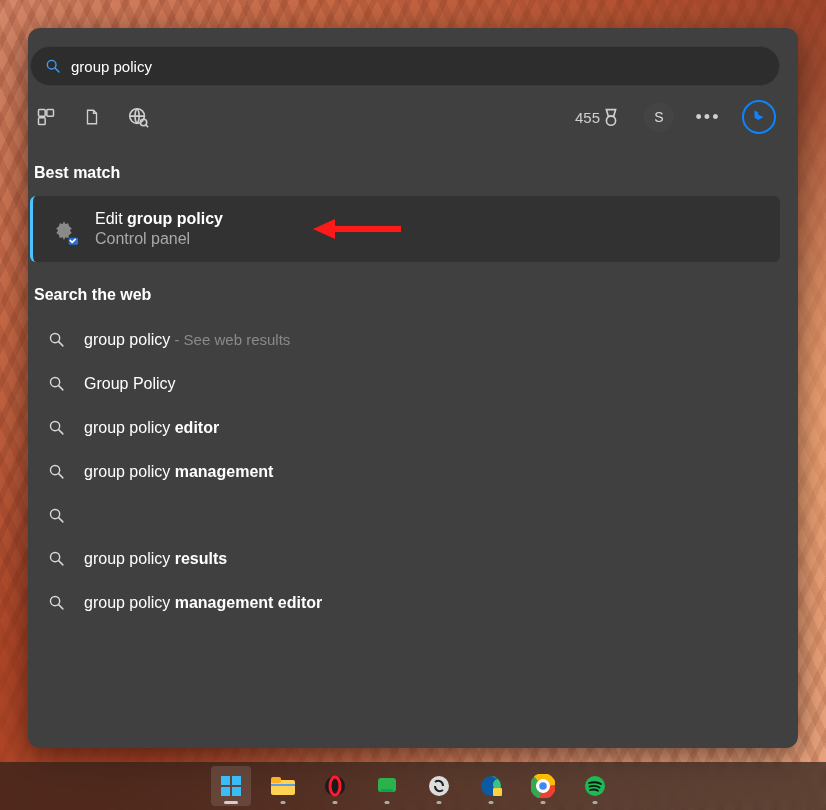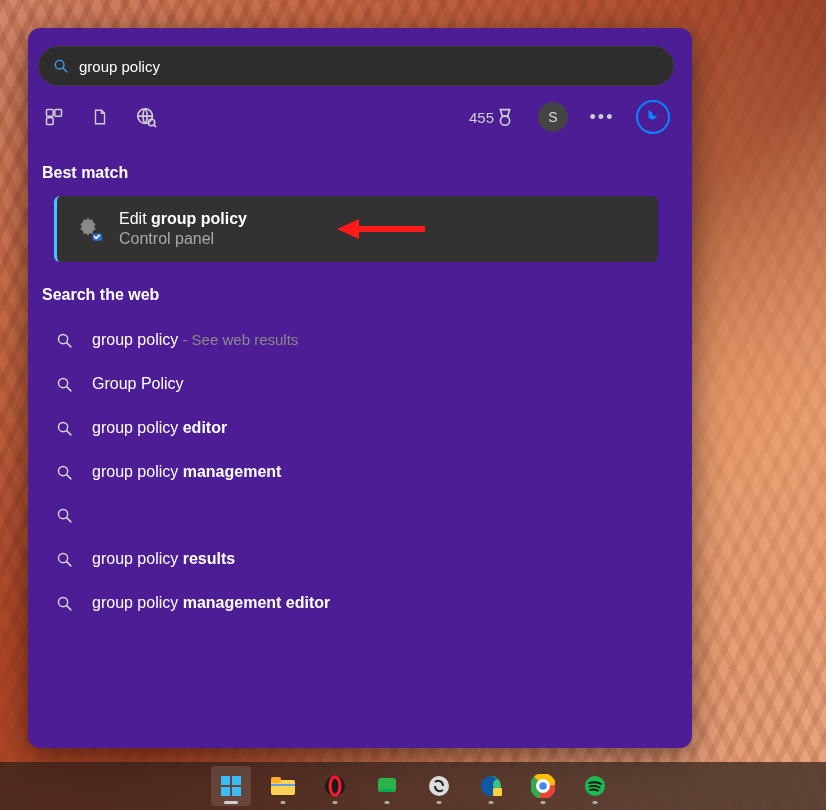--- a/index.html
+++ b/index.html
@@ -14,24 +14,24 @@
     background:
       radial-gradient(ellipse 1200px 800px at 700px 400px, rgba(255,180,120,0.6), transparent 60%),
       radial-gradient(ellipse 900px 600px at 100px 900px, rgba(200,80,40,0.8), transparent 60%),
       repeating-linear-gradient(65deg, rgba(120,40,20,0.15) 0 8px, transparent 8px 18px),
       repeating-linear-gradient(115deg, rgba(90,30,15,0.15) 0 6px, transparent 6px 16px);
   }
 
   .panel {
     position: absolute;
     left: 28px; top: 28px;
-    width: 664px; height: 720px;
-    background: #4c1d95;
+    width: 770px; height: 720px;
+    background: #404040;
     border-radius: 12px;
-    padding: 18px 16px 16px 8px;
+    padding: 18px 16px 16px 0;
     color: #fff;
     box-shadow: 0 8px 30px rgba(0,0,0,0.5);
   }
 
   .search-box {
     width: calc(100% - 4px);
     height: 40px;
     background: #2d2d2d;
     border: 1px solid #3b3b3b;
     border-radius: 20px;
@@ -85,42 +85,42 @@
     font-size: 16px;
     font-weight:600;
     margin: 12px 0 14px 6px;
   }
 
   .best-match {
     background: #323232;
     border-radius: 6px;
     padding: 14px 16px;
     display:flex;
-    align-items:center;
+    align-items:flex-end;
     gap:16px;
     border-left: 3px solid #4cc2ff;
-    margin: 0 18px;
+    margin: 0 2px;
     position: relative;
   }
   .gear-icon {
     width:30px; height:30px;
     display:flex; align-items:center; justify-content:center;
   }
   .bm-text .title { font-size:16px; }
   .bm-text .title b { font-weight:600; }
   .bm-text .sub { font-size:16px; color:#a9a9a9; margin-top:2px; }
 
   .arrow {
     position:absolute; left:280px; top:50%; transform:translateY(-50%);
     width:90px; height:24px;
   }
 
   .web-list { margin-top: 6px; }
   .web-item {
-    display:flex; align-items:flex-end; gap:18px;
+    display:flex; align-items:flex-start; gap:18px;
     padding: 13px 10px 13px 20px;
     font-size:16px;
     cursor:default;
     border-radius:4px;
   }
   .web-item .mag { flex:0 0 18px; color:#d8d8d8; }
   .web-item .txt .bold { font-weight:600; }
   .web-item .txt .sub { color:#8a8a8a; font-size:15px; }
 
   .taskbar {

